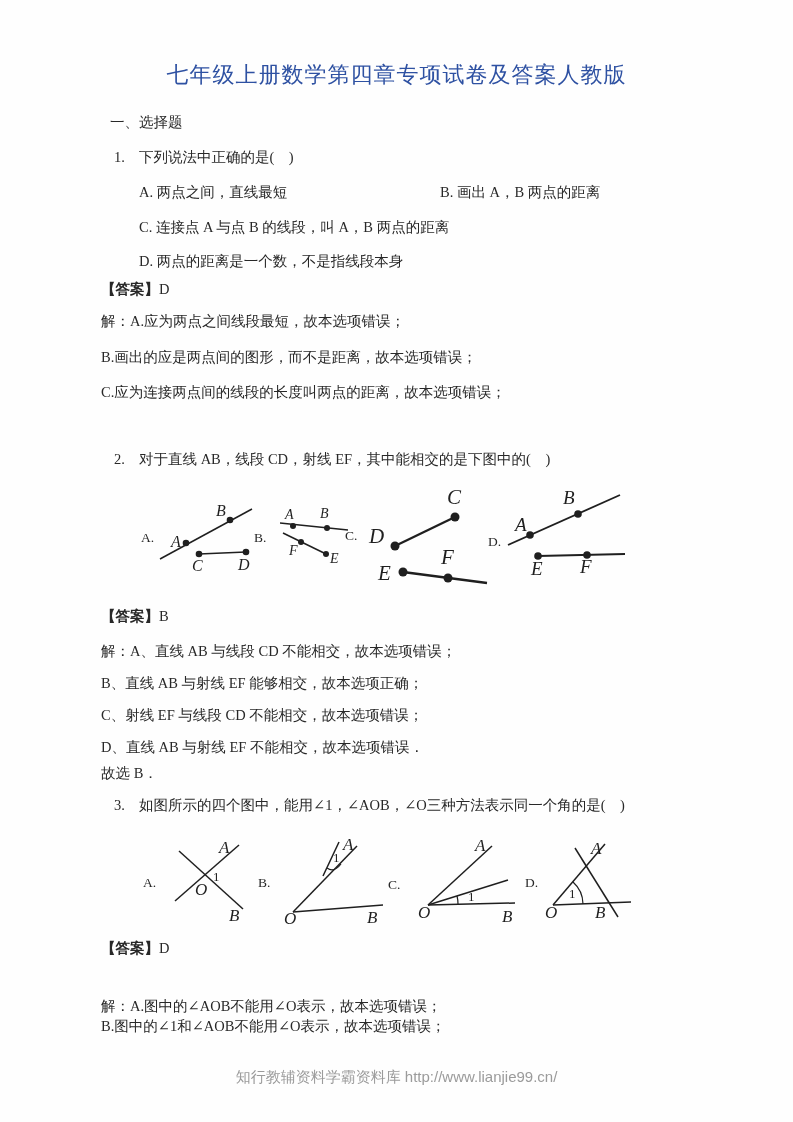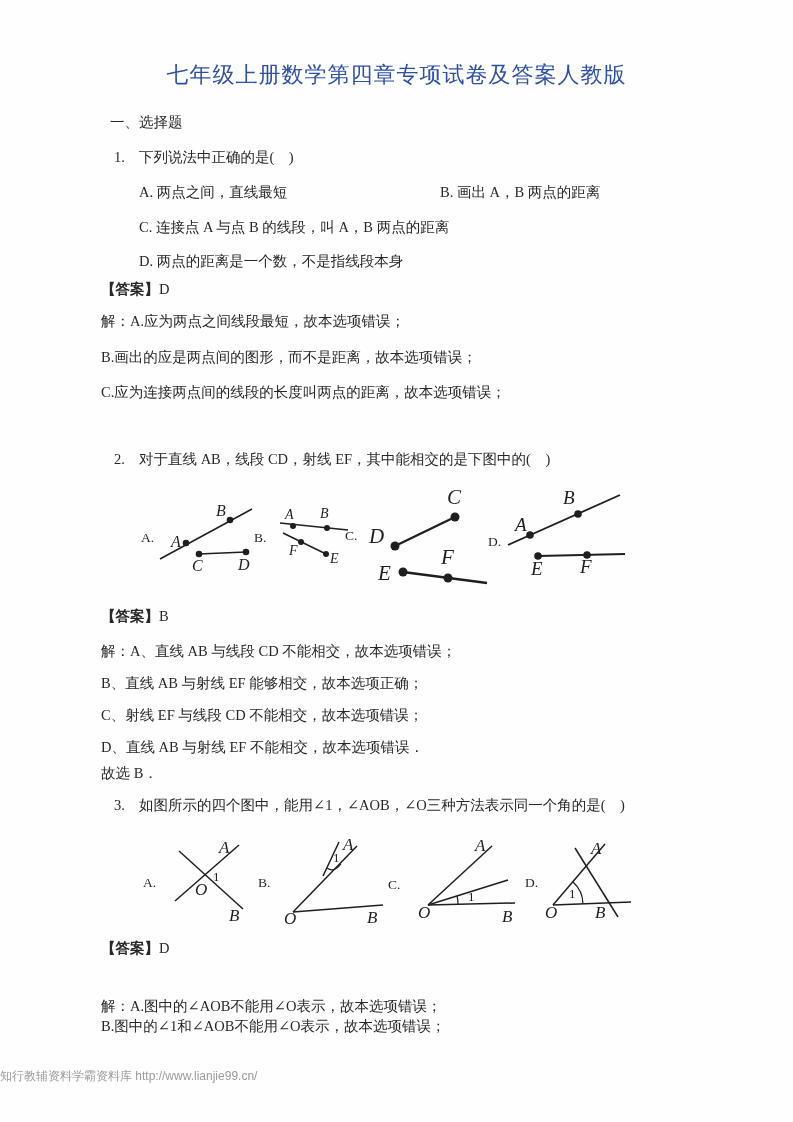--- a/index.html
+++ b/index.html
@@ -10,22 +10,22 @@
     color:#282828;
   }
   .t { position:absolute; font-size:14.5px; line-height:1.2; white-space:nowrap; }
   .title {
     position:absolute; left:0; top:60px; width:100%;
     text-align:center; font-size:22px; letter-spacing:1px;
   }
   .b { font-weight:bold; }
   .cap { font-size:13.5px; }
   .footer {
-    position:absolute; left:0; top:1068px; width:100%; 
-    font-family:"Liberation Sans","DejaVu Sans",sans-serif; font-size:12px;
+    position:absolute; left:0; top:1068px; width:100%; text-align:center;
+    font-family:"Liberation Sans","DejaVu Sans",sans-serif; font-size:15px;
   }
   svg { position:absolute; overflow:visible; }
   svg line, svg path { stroke:#1f1f1f; fill:none; }
   svg text {
     font-family:"Liberation Serif","DejaVu Serif",serif;
     font-style:italic; fill:#1f1f1f;
   }
   svg text.num { font-style:normal; font-size:13px; }
   svg circle { fill:#1f1f1f; }
   .s1 line { stroke-width:1.5; }

